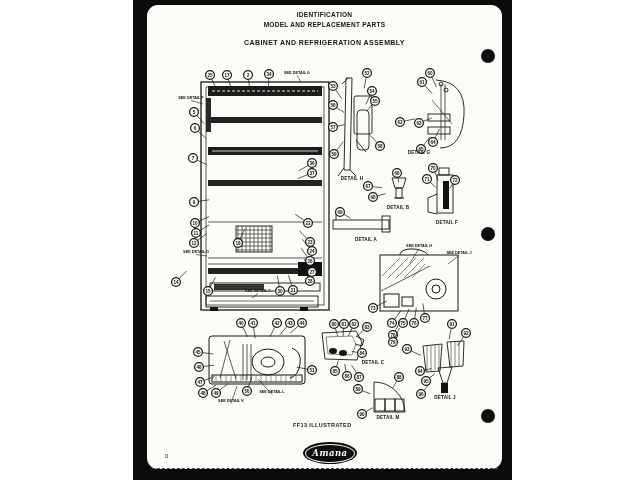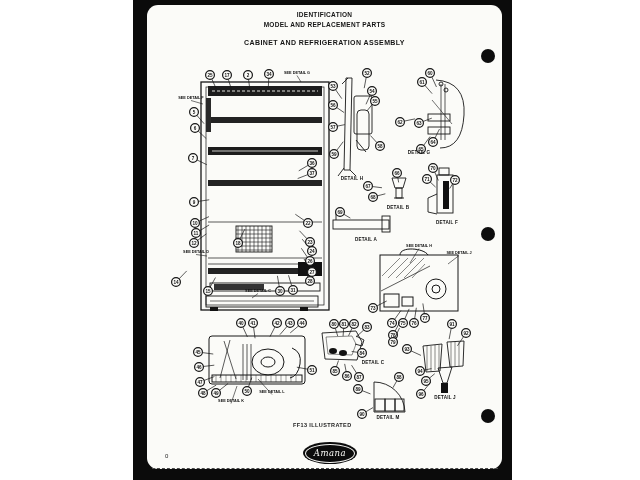--- a/index.html
+++ b/index.html
@@ -13,21 +13,21 @@
   .hdr .l1{font-size:6.5px;font-weight:bold;letter-spacing:.3px;margin:0 0 3px 0;}
   .hdr .l2{font-size:6.5px;font-weight:bold;letter-spacing:.3px;margin:0 0 11px 0;}
   .hdr .l3{font-size:7px;font-weight:bold;letter-spacing:.4px;margin:0;}
   .model-note{position:absolute;left:293px;top:422px;font-size:5.5px;font-weight:bold;
               letter-spacing:.4px;color:#1a1a1a;}
   .pagenum{position:absolute;left:165px;top:453px;font-size:6px;color:#222;}
   .logo{position:absolute;left:303px;top:442px;width:54px;height:22px;background:#0c0c0c;
         border-radius:50%;display:flex;align-items:center;justify-content:center;}
   .logo-inner{width:48px;height:17px;border:0.8px solid #f5f5f2;border-radius:50%;
         display:flex;align-items:center;justify-content:center;}
-  .logo-text{color:#fafaf7;font-family:"DejaVu Serif",serif;font-style:italic;font-weight:normal;
+  .logo-text{color:#fafaf7;font-family:"DejaVu Serif",serif;font-style:italic;font-weight:bold;
         font-size:8.5px;letter-spacing:.5px;line-height:1;}
   .dashline{position:absolute;left:152px;top:468px;width:346px;border-top:1px dashed #4a4a4a;}
   svg{position:absolute;left:0;top:0;}
   svg .art{stroke:#161616;fill:none;}
   svg text{fill:#111;}
   .dl{font-family:"Liberation Sans",sans-serif;font-weight:bold;}
 </style>
 </head>
 <body>
 

